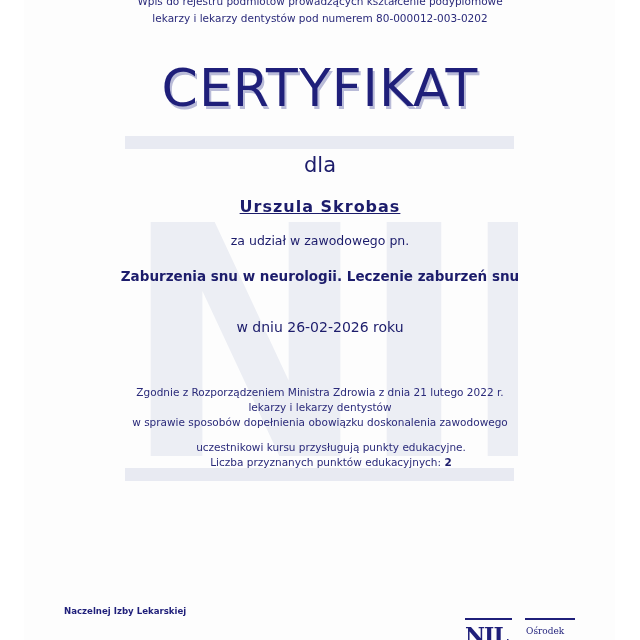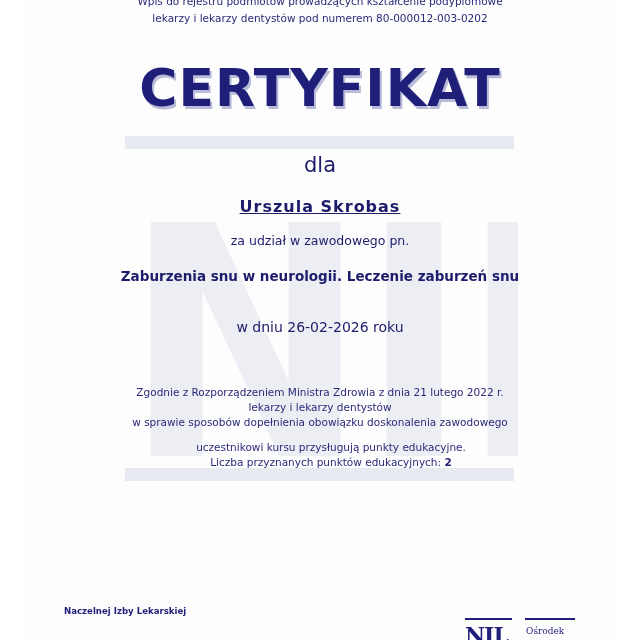--- a/index.html
+++ b/index.html
@@ -12,21 +12,21 @@
   .page {
     position:absolute; left:24px; top:0; width:591px; height:640px;
     background:#fdfdfd;
   }
   .abs { position:absolute; }
   .center { left:0; width:640px; text-align:center; }
   .registry {
     top:-7px; font-size:10.5px; line-height:17px; color:#2a2a7a;
   }
   .title {
-    top:58px; font-family:"DejaVu Sans", sans-serif; font-weight:bold;
+    top:58px; font-family:"DejaVu Sans", sans-serif; font-weight:normal;
     font-size:52px; letter-spacing:1px; color:#1f1f7a;
     text-shadow:2px 3px 0 #b9bbd8;
   }
   .band {
     left:125px; width:389px; height:13px; background:#e8eaf2;
   }
   .watermark {
     left:128px; top:222px; width:390px; height:258px;
     overflow:hidden;
   }

